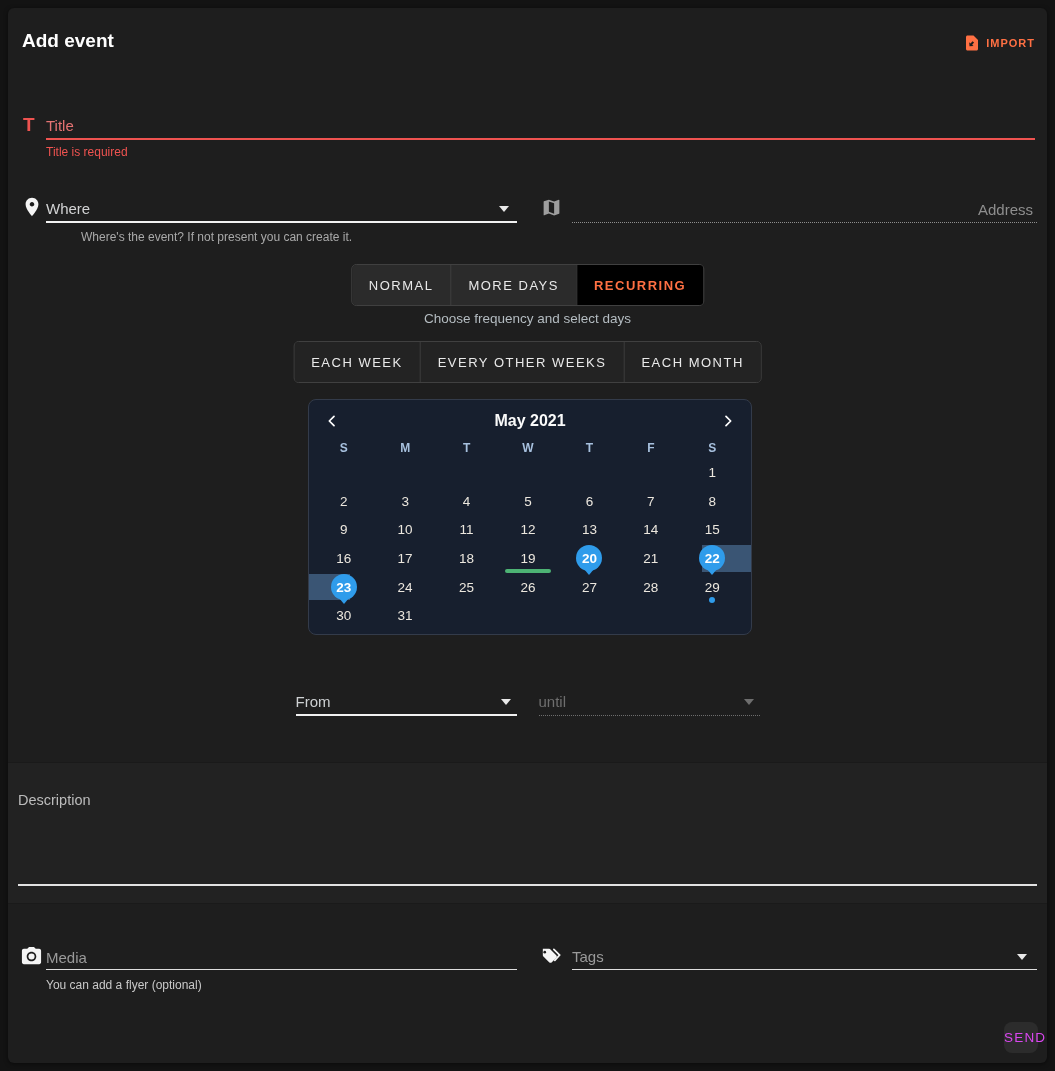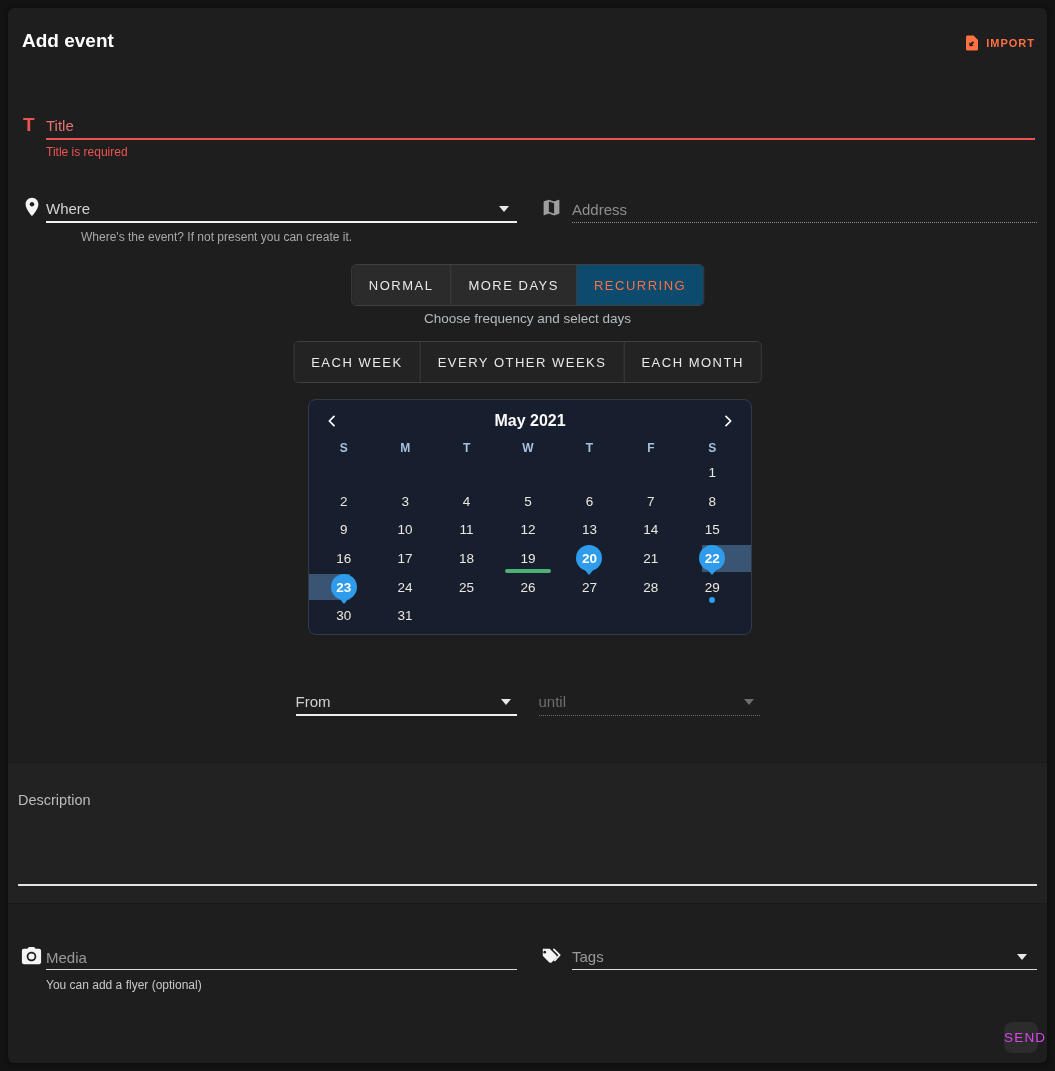--- a/index.html
+++ b/index.html
@@ -25,35 +25,35 @@
   .title-error{position:absolute;left:38px;top:137px;font-size:12px;color:var(--red);}
 
   
   .pin-icon{position:absolute;left:13px;top:188px;width:22px;height:22px;}
   .where-select{position:absolute;left:38px;top:190px;width:471px;height:24px;cursor:pointer;}
   .where-label{font-size:15px;color:#d2d3d4;line-height:22px;}
   .where-caret{position:absolute;right:8px;top:8px;}
   .where-underline{position:absolute;left:38px;top:213px;width:471px;height:2px;background:#f2f2f2;}
   .where-helper{position:absolute;left:38px;top:222px;font-size:12px;color:#a9a9a9;margin-left:35px;}
   .map-icon{position:absolute;left:533px;top:189px;width:21px;height:21px;}
-  .address-input{position:absolute;left:564px;right:14px;top:189px;height:24px;background:transparent;border:none;outline:none;font-family:inherit;font-size:15px;color:#ccc;}
+  .address-input{position:absolute;left:564px;right:14px;top:189px;height:24px;background:transparent;border:none;outline:none;font-family:inherit;font-size:15px;color:#ccc;text-align:right;}
   .address-input::placeholder{color:#8e8e8e;opacity:1;}
   .address-underline{position:absolute;left:564px;right:10px;top:214px;height:0;border-bottom:1.5px dotted #8f8f8f;}
 
   .caret{width:0;height:0;border-left:5px solid transparent;border-right:5px solid transparent;border-top:6px solid #e8e8e8;}
   .caret.gray{border-top-color:#6e6e6e;}
 
   
   .btn-group{position:absolute;left:50%;transform:translateX(-50%);display:flex;border:1px solid #404040;border-radius:5px;overflow:hidden;height:42px;}
   .type-tabs{top:256px;}
   .freq-tabs{top:333px;}
   .btn-group button{background:#2b2b2b;border:none;border-left:1px solid #404040;color:#e9e9e9;font-family:inherit;font-size:13px;letter-spacing:1.5px;padding:0 17px;cursor:pointer;}
   .btn-group button:first-child{border-left:none;}
   .freq-tabs button{background:#232323;border-left-color:#3d3d3d;}
-  .type-tabs button.selected{background:#0c4a6e;color:var(--orange);}
+  .type-tabs button.selected{background:#000000;color:var(--orange);font-weight:bold;}
   .hint{position:absolute;top:303px;left:0;right:0;text-align:center;font-size:13.5px;color:#b4bcc1;}
 
   
   .calendar{position:absolute;left:300px;top:391px;width:444px;height:236px;background:#171f2e;border:1px solid #333b4a;border-radius:8px;}
   .cal-header{display:flex;align-items:center;padding:8px 10px 0 10px;height:34px;}
   .cal-nav{background:none;border:none;cursor:pointer;width:26px;height:24px;display:flex;align-items:center;justify-content:center;}
   .cal-nav svg{width:16px;height:16px;}
   .cal-month{flex:1;text-align:center;font-size:16px;font-weight:bold;color:#fafafa;}
   .cal-weekdays{display:grid;grid-template-columns:repeat(7,1fr);padding:3px 8px 0 4px;height:24px;}
   .wd{display:flex;align-items:center;justify-content:center;font-size:12px;font-weight:bold;color:#a7c0de;}

